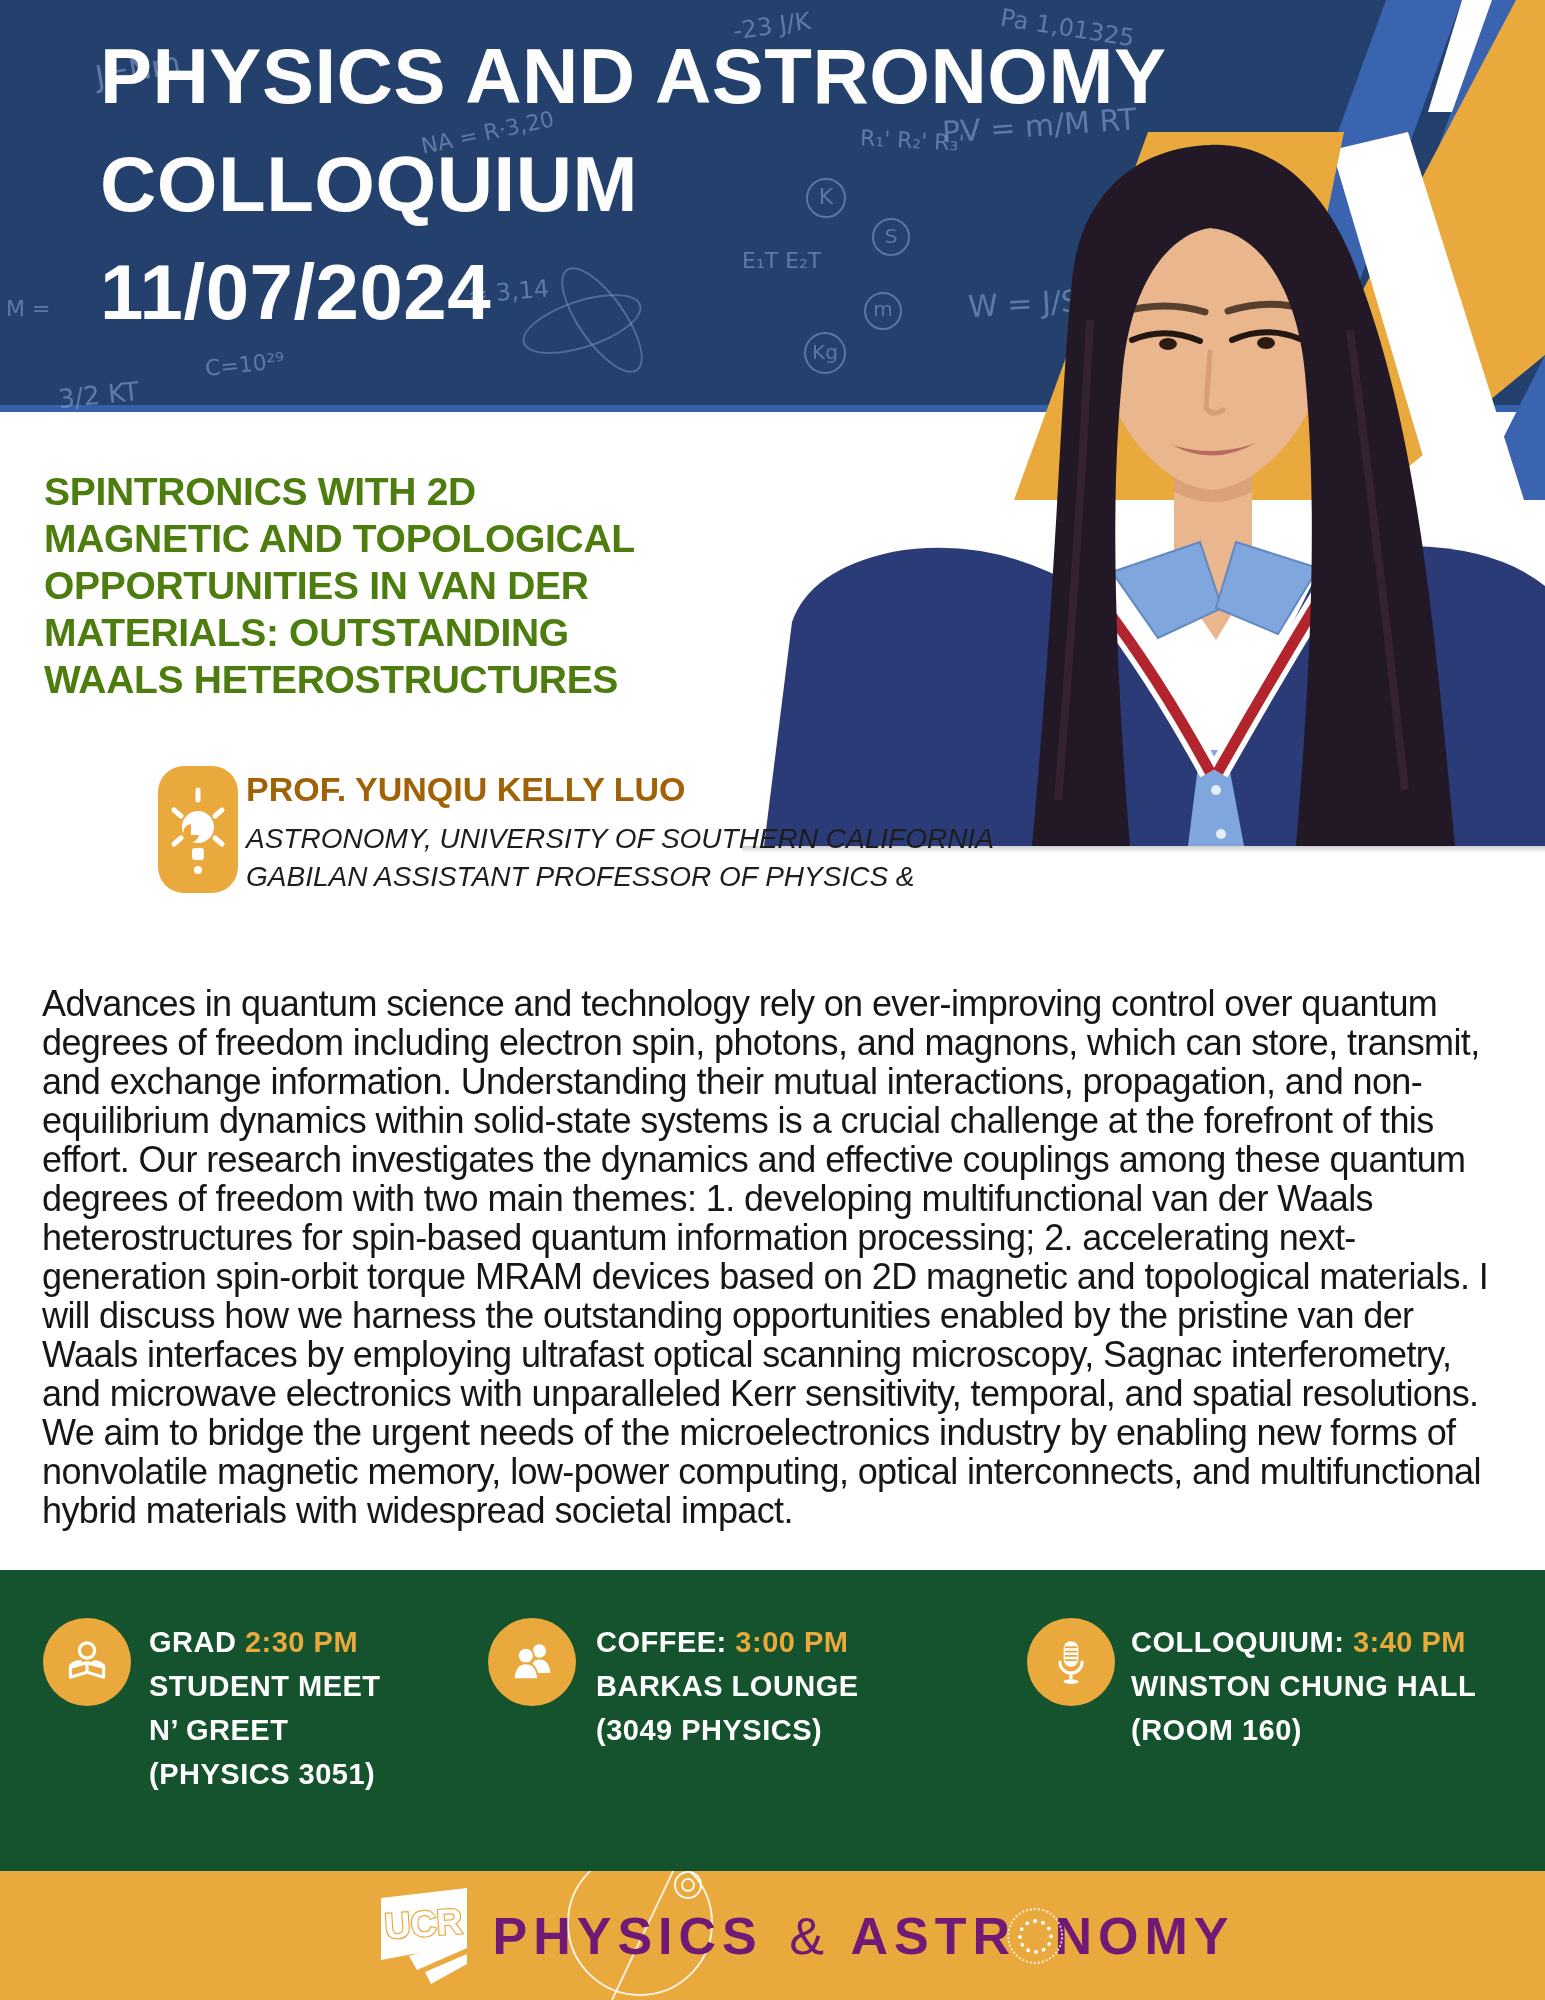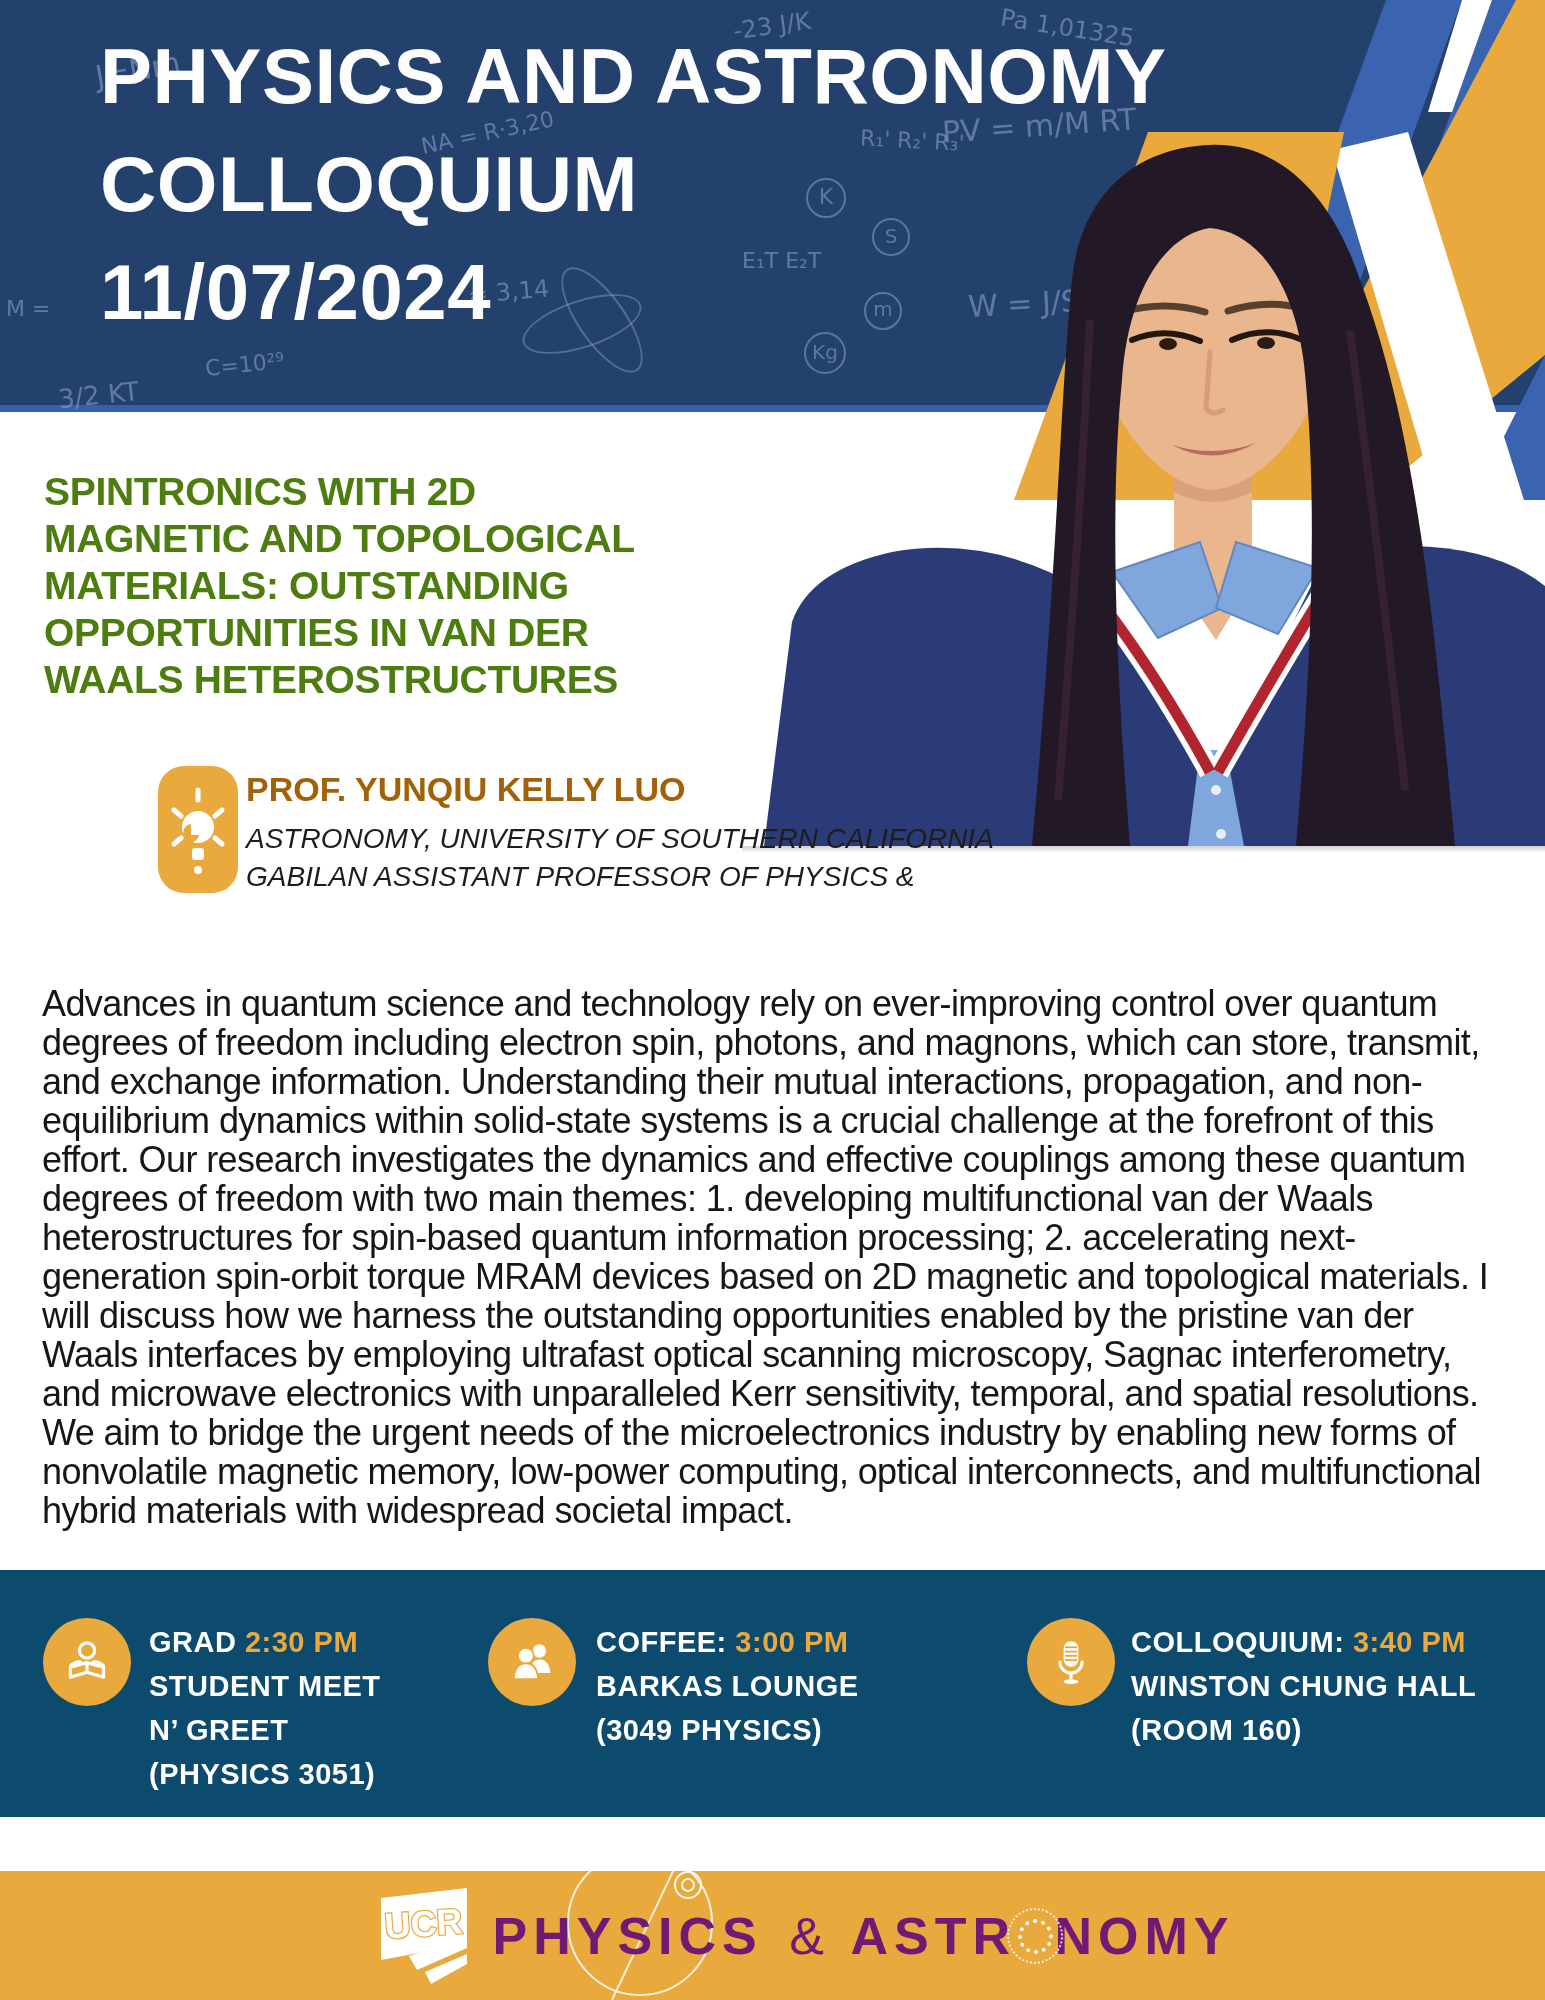--- a/index.html
+++ b/index.html
@@ -30,21 +30,21 @@
          background:#E9A93C;border-radius:26px;display:flex;align-items:center;justify-content:center;z-index:5;}
   .speaker-name{position:absolute;left:246px;top:770px;font-size:34px;font-weight:bold;color:#a16207;z-index:5;}
   .speaker-aff{position:absolute;left:246px;top:820px;font-size:28px;font-style:italic;
          color:#1d1d1d;line-height:38px;z-index:5;}
 
   
   .abstract{position:absolute;left:42px;top:948px;width:1462px;font-size:36px;
          letter-spacing:-.6px;line-height:39px;color:#161616;z-index:5;}
 
   
-  .events{position:absolute;left:0;top:1570px;width:1545px;height:247px;background:#0c4a6e;}
+  .events{position:absolute;left:0;top:1570px;width:1545px;height:301px;background:#14532d;}
   .event{position:absolute;top:48px;display:flex;}
   .event-circle{width:88px;height:88px;border-radius:50%;background:#E9A93C;flex:0 0 88px;
          display:flex;align-items:center;justify-content:center;}
   .event-text{margin-left:18px;color:#fff;font-weight:bold;font-size:29px;line-height:44px;
          letter-spacing:.5px;padding-top:2px;}
   .event-time{color:#E9A93C;}
   .ev1{left:43px;} .ev2{left:488px;} .ev3{left:1027px;}
   .ev2 .event-text{margin-left:20px;} .ev3 .event-text{margin-left:16px;}
 
   
@@ -134,22 +134,22 @@
 
     <path d="M 550,5 C 470,8 420,60 412,140 C 400,260 398,420 372,706 L 470,706 C 455,520 450,360 462,240 C 468,150 505,95 550,88 C 600,92 640,150 646,245 C 658,380 650,540 636,706 L 795,706 C 775,500 760,300 700,140 C 670,50 615,2 550,5 Z" fill="#221826"></path>
     <path d="M 430,180 Q 418,420 398,660" stroke="#3A2633" stroke-width="8" fill="none" opacity=".8"></path>
     <path d="M 690,190 Q 720,420 745,650" stroke="#3A2633" stroke-width="8" fill="none" opacity=".8"></path>
   </svg>
   <div class="photo-shadow"></div>
 
   <div class="talk-title">
     <div>SPINTRONICS WITH 2D</div>
     <div>MAGNETIC AND TOPOLOGICAL</div>
+    <div>OPPORTUNITIES IN VAN DER</div>
     <div>MATERIALS: OUTSTANDING</div>
-    <div>OPPORTUNITIES IN VAN DER</div>
     <div>WAALS HETEROSTRUCTURES</div>
   </div>
 
   <div class="speaker-icon">
     <svg width="62" height="96" viewBox="0 0 62 96">
       <g stroke="#FFFFFF" stroke-width="5" stroke-linecap="round">
         <line x1="31" y1="8" x2="31" y2="18"></line>
         <line x1="7" y1="28" x2="14" y2="34"></line>
         <line x1="55" y1="28" x2="48" y2="34"></line>
         <line x1="7" y1="62" x2="14" y2="56"></line>

